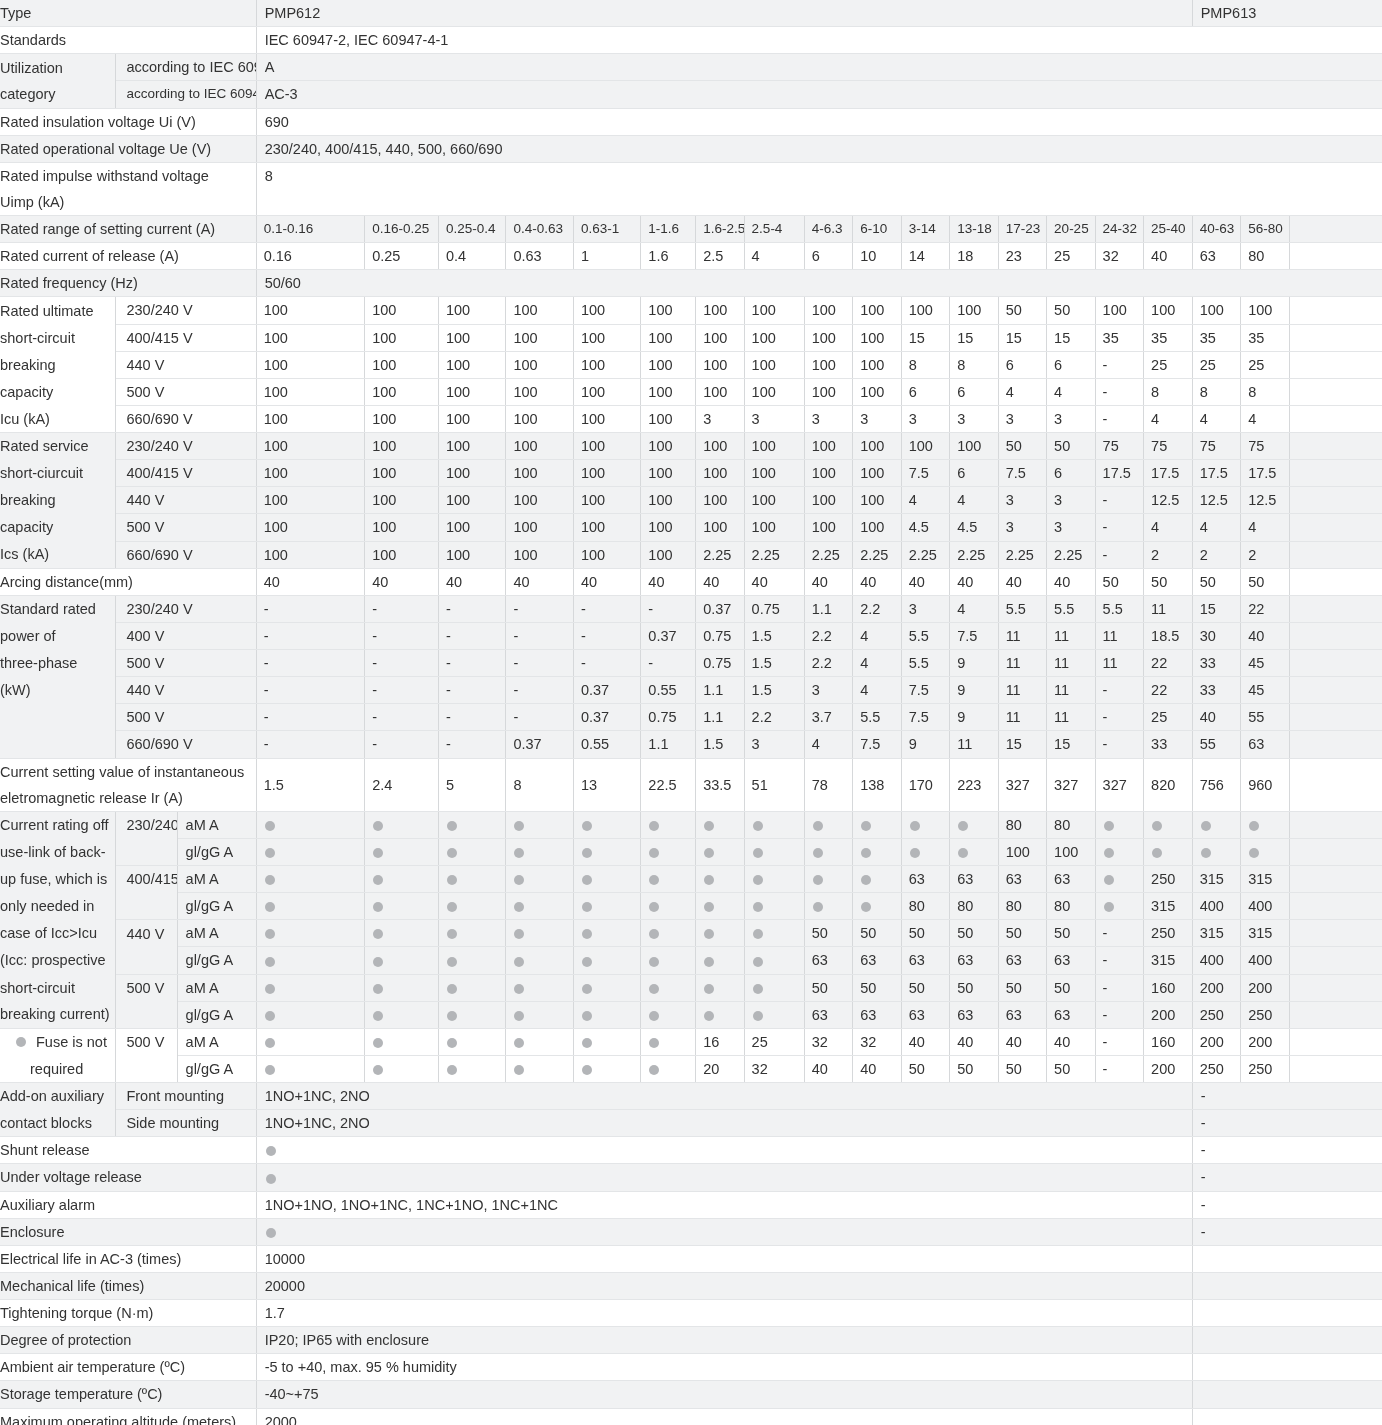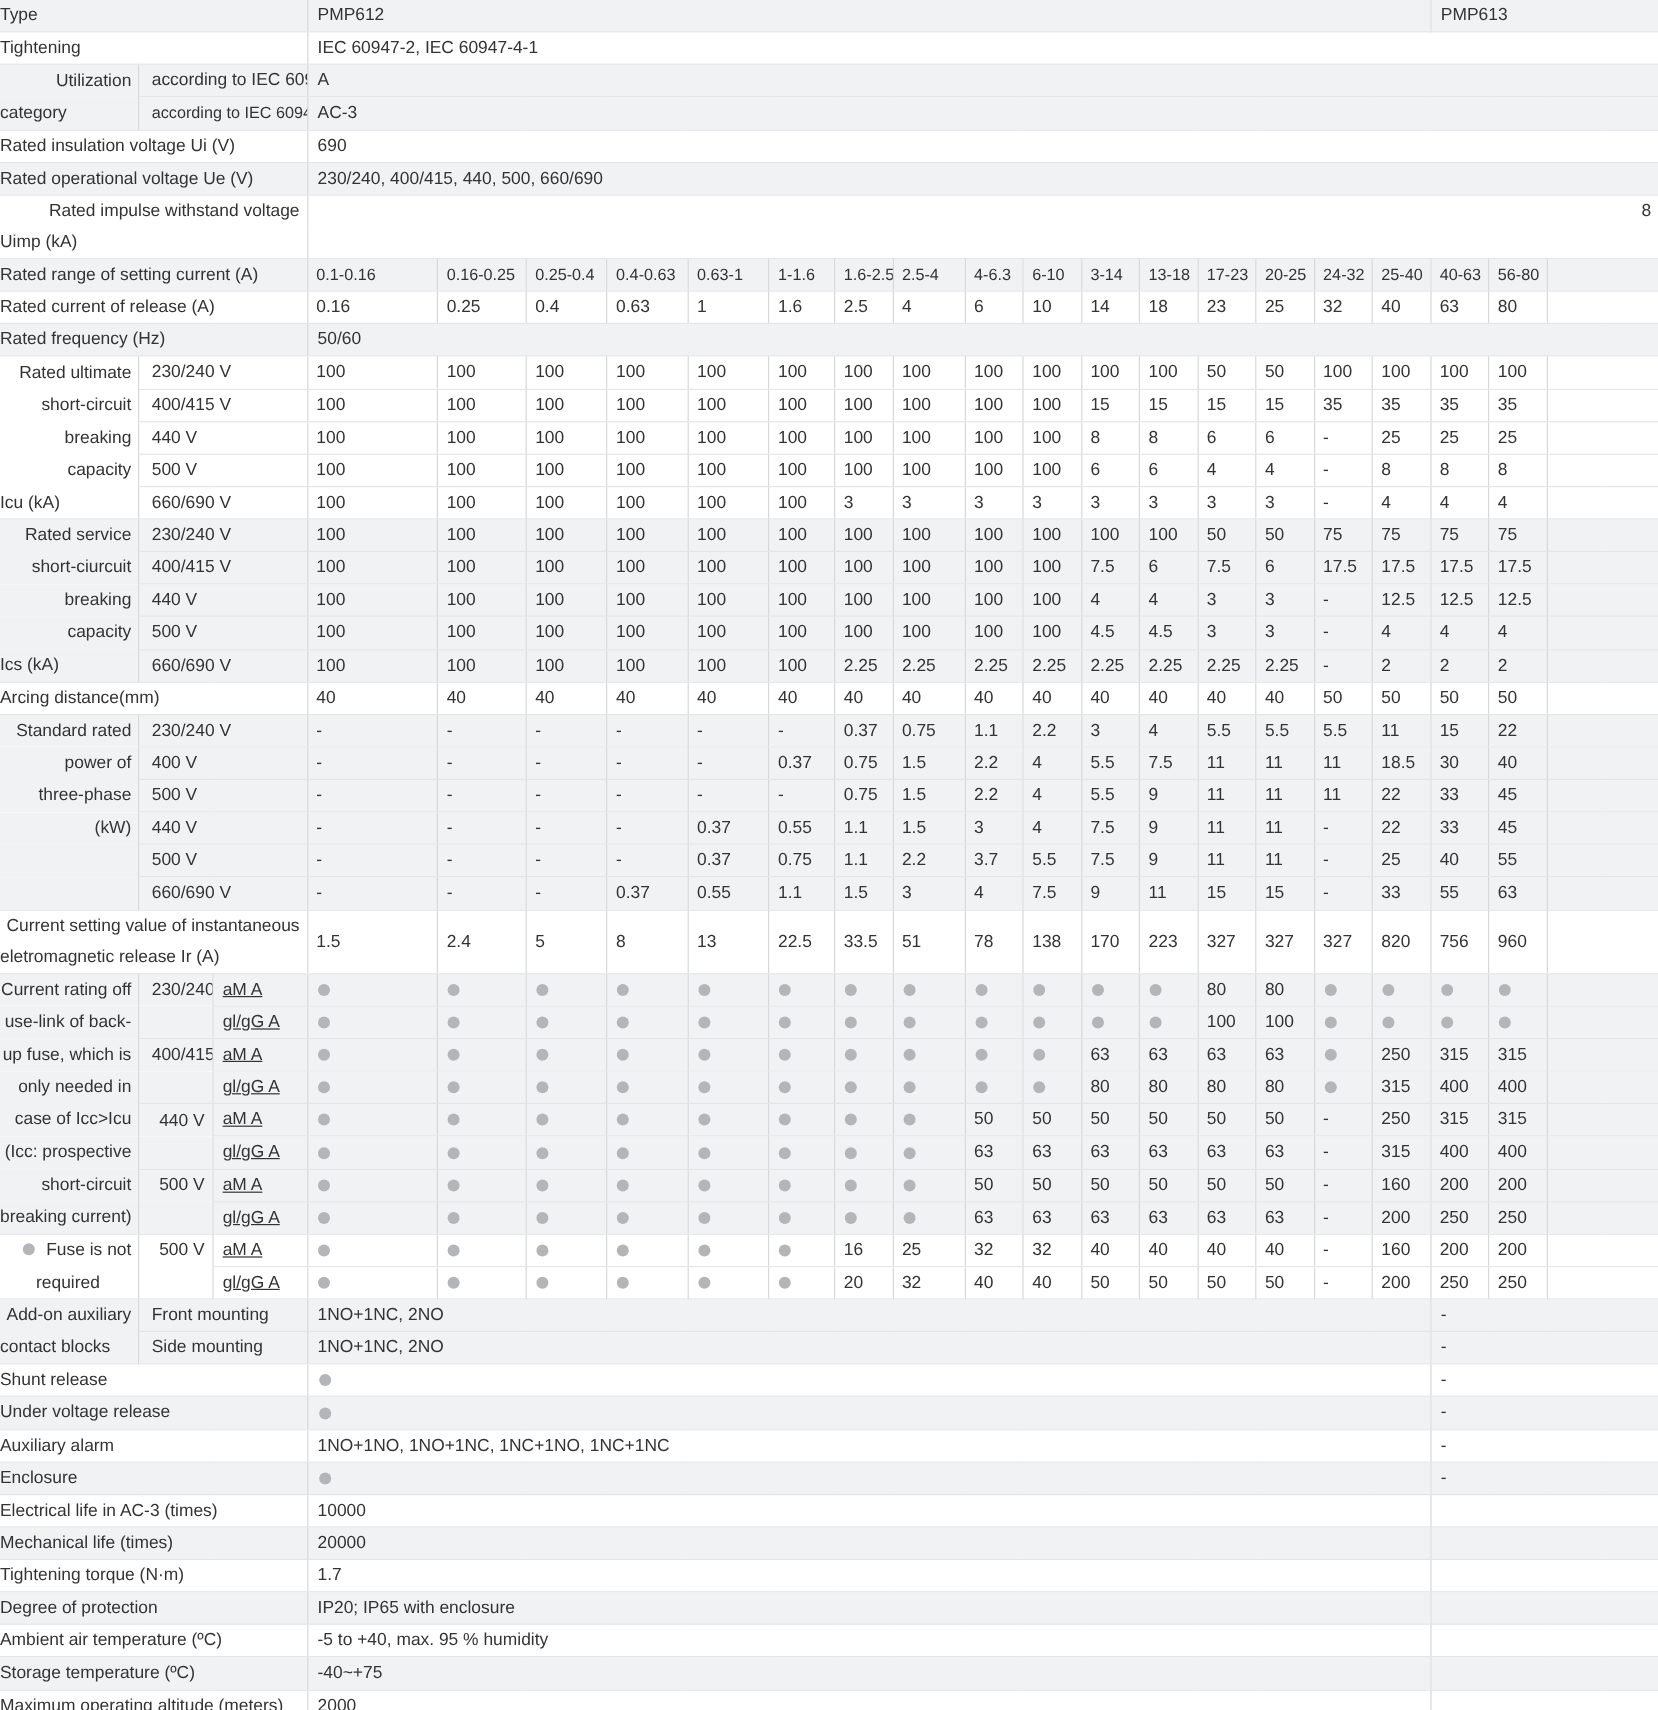--- a/index.html
+++ b/index.html
@@ -25,25 +25,25 @@
     border-bottom: 1px solid #e3e5e7;
     padding: 4px 6px 4px 8px;
     vertical-align: middle;
     white-space: nowrap;
     overflow: hidden;
     height: 26.4px;
   }
   #spec-table tr.alt > td { background: #f1f2f3; }
   #spec-table tr.wht > td { background: #ffffff; }
   #spec-table td.nolineR { border-right: none; }
-  #spec-table td.nolineB { border-bottom: none; text-align: right; }
+  #spec-table td.nolineB { border-bottom: none; }
   #spec-table td.num { text-align: left; padding-left: 7px; }
   #spec-table td.lbl { padding-left: 0; }
   #spec-table td.sub { padding-left: 10px; }
-  #spec-table td.subr { padding-left: 8px; text-decoration: underline; }
+  #spec-table td.subr { padding-left: 8px; }
   .botline { border-bottom: 1px solid #b9bcbf !important; }
   tr.grouptop > td { border-top: 1px solid #c9ccce; }
   .dot {
     display: inline-block;
     width: 10px; height: 10px;
     border-radius: 50%;
     background: #b3b5b8;
     vertical-align: middle;
     margin-left: 1px;
   }
@@ -86,21 +86,21 @@
       <col style="width:46px">
       <col style="width:42px">
   </colgroup>
   <tbody id="tbody">
       <tr class="alt">
         <td colspan="3" class="lbl">Type</td>
         <td colspan="16">PMP612</td>
         <td colspan="4" class="nolineR">PMP613</td>
       </tr>
       <tr class="wht">
-        <td colspan="3" class="lbl">Tightening</td>
+        <td colspan="3" class="lbl">Standards</td>
         <td colspan="20" class="nolineR">IEC 60947-2, IEC 60947-4-1</td>
       </tr>
       <tr class="alt">
         <td colspan="1" class="lbl nolineB">Utilization</td>
         <td colspan="2" class="sub">according to IEC 60947-2</td>
         <td colspan="20" class="nolineR">A</td>
       </tr>
       <tr class="alt">
         <td colspan="1" class="lbl">category</td>
         <td colspan="2" class="sub c13">according to IEC 60947-4-1</td>

